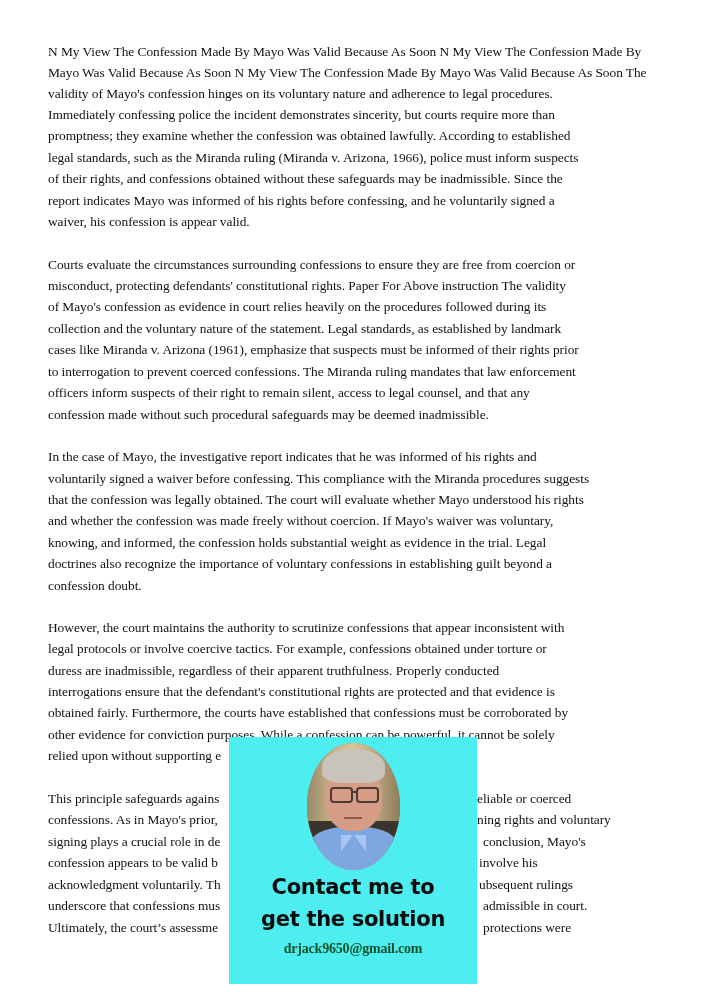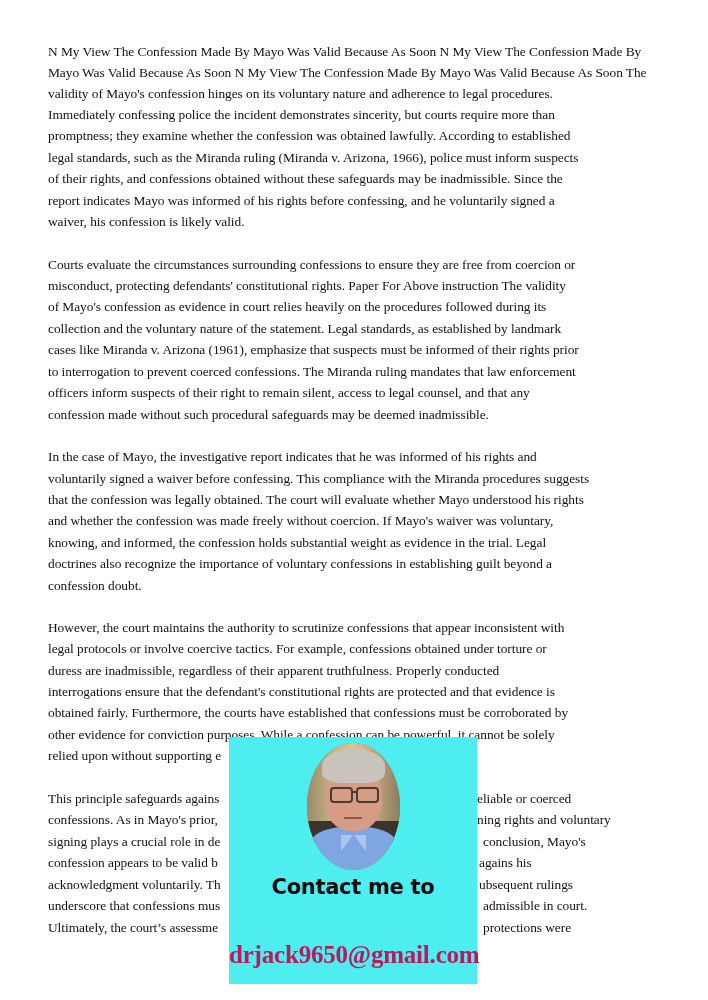--- a/index.html
+++ b/index.html
@@ -102,40 +102,40 @@
     .promo-cta {
       font-family: "DejaVu Sans", "Liberation Sans", sans-serif;
       font-weight: bold;
       font-size: 21px;
       color: #0b0b0b;
       letter-spacing: -0.3px;
     }
     .promo-email {
       font-family: "Liberation Serif", "DejaVu Serif", serif;
       font-weight: bold;
-      font-size: 25px;
-      color: #be185d;
+      font-size: 14px;
+      color: #14532d;
       letter-spacing: -0.2px;
     }
   </style>
 </head>
 <body>
 
 <div class="page">
 
   <div>
     <div class="line" style="top:36px">N My View The Confession Made By Mayo Was Valid Because As Soon N My View The Confession Made By</div>
     <div class="line" style="top:57px">Mayo Was Valid Because As Soon N My View The Confession Made By Mayo Was Valid Because As Soon The</div>
     <div class="line" style="top:78px">validity of Mayo's confession hinges on its voluntary nature and adherence to legal procedures.</div>
     <div class="line" style="top:99px">Immediately confessing police the incident demonstrates sincerity, but courts require more than</div>
     <div class="line" style="top:120px">promptness; they examine whether the confession was obtained lawfully. According to established</div>
     <div class="line" style="top:142px">legal standards, such as the Miranda ruling (Miranda v. Arizona, 1966), police must inform suspects</div>
     <div class="line" style="top:163px">of their rights, and confessions obtained without these safeguards may be inadmissible. Since the</div>
     <div class="line" style="top:185px">report indicates Mayo was informed of his rights before confessing, and he voluntarily signed a</div>
-    <div class="line" style="top:206px">waiver, his confession is likely valid.</div>
+    <div class="line" style="top:206px">waiver, his confession is appear valid.</div>
   </div>
 
   <div>
     <div class="line" style="top:249px">Courts evaluate the circumstances surrounding confessions to ensure they are free from coercion or</div>
     <div class="line" style="top:270px">misconduct, protecting defendants' constitutional rights. Paper For Above instruction The validity</div>
     <div class="line" style="top:291px">of Mayo's confession as evidence in court relies heavily on the procedures followed during its</div>
     <div class="line" style="top:313px">collection and the voluntary nature of the statement. Legal standards, as established by landmark</div>
     <div class="line" style="top:334px">cases like Miranda v. Arizona (1961), emphasize that suspects must be informed of their rights prior</div>
     <div class="line" style="top:356px">to interrogation to prevent coerced confessions. The Miranda ruling mandates that law enforcement</div>
     <div class="line" style="top:377px">officers inform suspects of their right to remain silent, access to legal counsel, and that any</div>
@@ -174,21 +174,21 @@
     <div class="line" style="top:804px; left:477px">ning rights and voluntary</div>
 
     <div class="line" style="top:826px">
       <span>signing plays a crucial role in de</span>
     </div>
     <div class="line" style="top:826px; left:483px">conclusion, Mayo's</div>
 
     <div class="line" style="top:847px">
       <span>confession appears to be valid b</span>
     </div>
-    <div class="line" style="top:847px; left:479px">agains his</div>
+    <div class="line" style="top:847px; left:479px">involve his</div>
 
     <div class="line" style="top:869px">
       <span>acknowledgment voluntarily. Th</span>
     </div>
     <div class="line" style="top:869px; left:479px">ubsequent rulings</div>
 
     <div class="line" style="top:890px">
       <span>underscore that confessions mus</span>
     </div>
     <div class="line" style="top:890px; left:483px">admissible in court.</div>
@@ -208,16 +208,17 @@
       <div class="collar-l"></div>
       <div class="collar-r"></div>
       <div class="face"></div>
       <div class="hair"></div>
       <div class="glasses l"></div>
       <div class="glasses r"></div>
       <div class="bridge"></div>
       <div class="mouth"></div>
     </div>
     <div class="promo-line promo-cta" style="top:138px">Contact me to</div>
+    <div class="promo-line promo-cta" style="top:170px">get the solution</div>
     <div class="promo-line promo-email" style="top:204px">drjack9650@gmail.com</div>
   </div>
 
 </div>
 
 </body></html>

